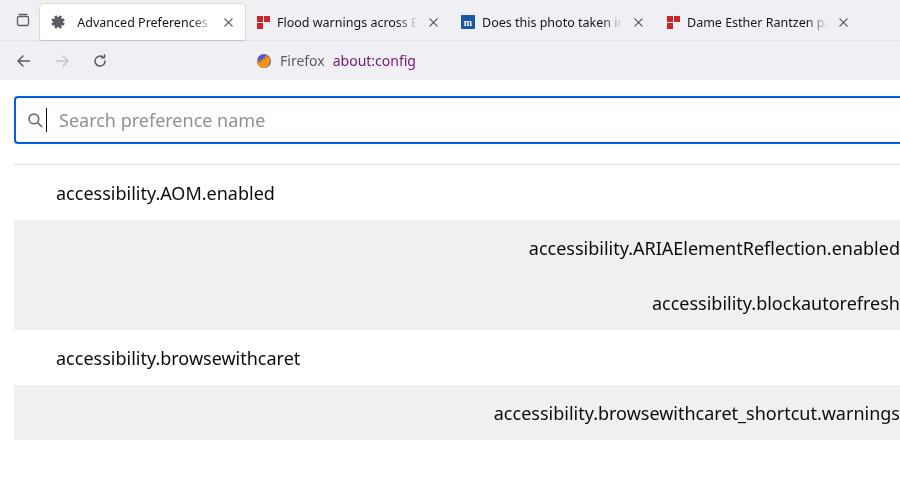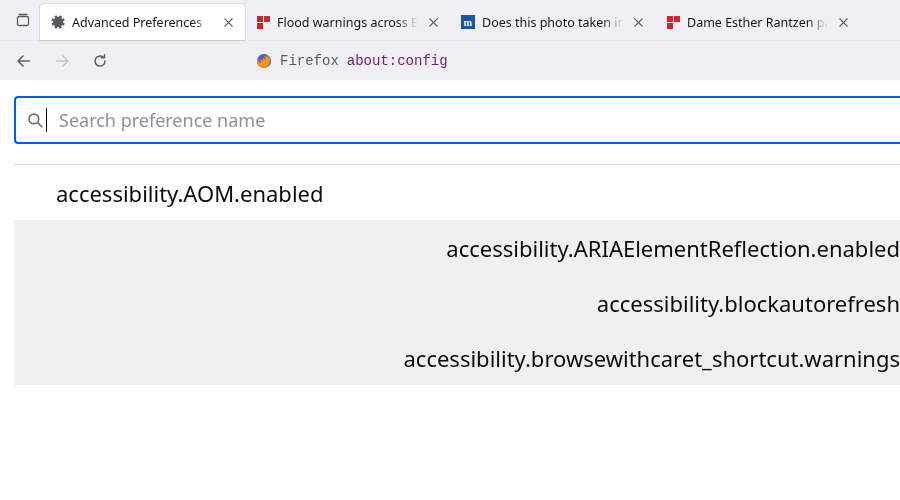--- a/index.html
+++ b/index.html
@@ -49,20 +49,21 @@
       border-radius: 4px;
       flex-shrink: 0;
       overflow: hidden;
     }
     .tab .tab-label {
       flex: 1 1 auto;
       white-space: nowrap;
       overflow: hidden;
       text-overflow: clip;
       mask-image: linear-gradient(to right, #000 85%, transparent 100%);
+      text-align: center;
       -webkit-mask-image: linear-gradient(to right, #000 85%, transparent 100%);
     }
     .tab .close-btn {
       width: 18px;
       height: 18px;
       display: flex;
       align-items: center;
       justify-content: center;
       border-radius: 3px;
       flex-shrink: 0;
@@ -77,21 +78,20 @@
     }
     
     .navbar {
       height: 40px;
       background: #f0f0f4;
       display: flex;
       align-items: center;
       gap: 6px;
       padding: 0 8px;
       border-top: 1px solid #e7e7ee;
-      font-family: Liberation Mono, monospace;
     }
     .nav-icon-btn {
       width: 32px;
       height: 32px;
       display: flex;
       align-items: center;
       justify-content: center;
       border-radius: 4px;
       color: #5b5b66;
       cursor: pointer;
@@ -148,21 +148,21 @@
       margin-left: -10px;
     }
     .prefs-table {
       border-top: 1px solid #ddd;
     }
     .pref-row {
       height: 55px;
       display: flex;
       align-items: center;
       padding-left: 42px;
-      font-size: 22px;
+      font-size: 18px;
       color: #0c0c0d;
       cursor: pointer;
     }
     .pref-row.odd { background: #ffffff; }
     .pref-row.even { background: #f0f0f1; justify-content: flex-end; }
     
     .fav-bbc {
       display:grid; grid-template-columns: repeat(2,6px); grid-template-rows: repeat(2,6px); gap:1px;
     }
     .fav-bbc span { background:#d2232a; }
@@ -291,17 +291,20 @@
   <div class="prefs-table">
     <div class="pref-row odd">
         <span>accessibility.AOM.enabled</span>
       </div>
     <div class="pref-row even">
         <span>accessibility.ARIAElementReflection.enabled</span>
       </div>
     <div class="pref-row even">
         <span>accessibility.blockautorefresh</span>
       </div>
+    <div class="pref-row odd">
+        <span>accessibility.browsewithcaret</span>
+      </div>
     <div class="pref-row even">
         <span>accessibility.browsewithcaret_shortcut.warnings</span>
       </div>
   </div>
 </div>
 
 </body></html>

